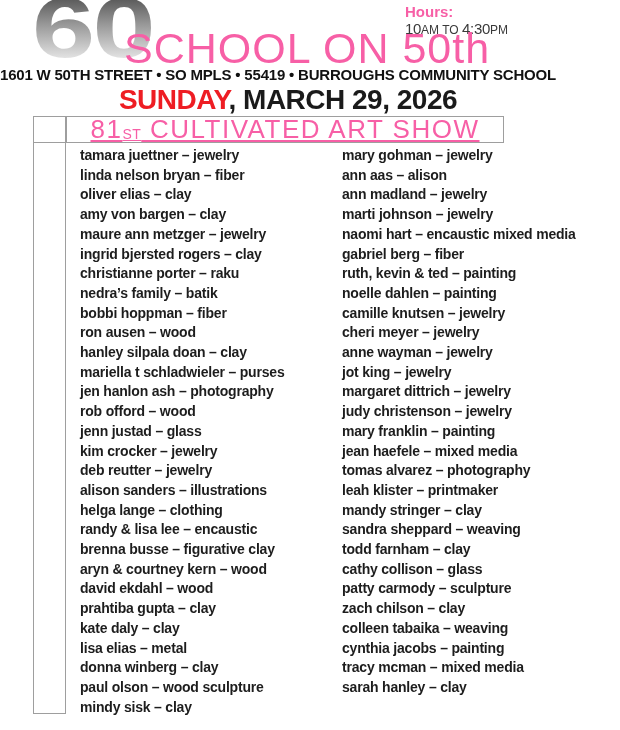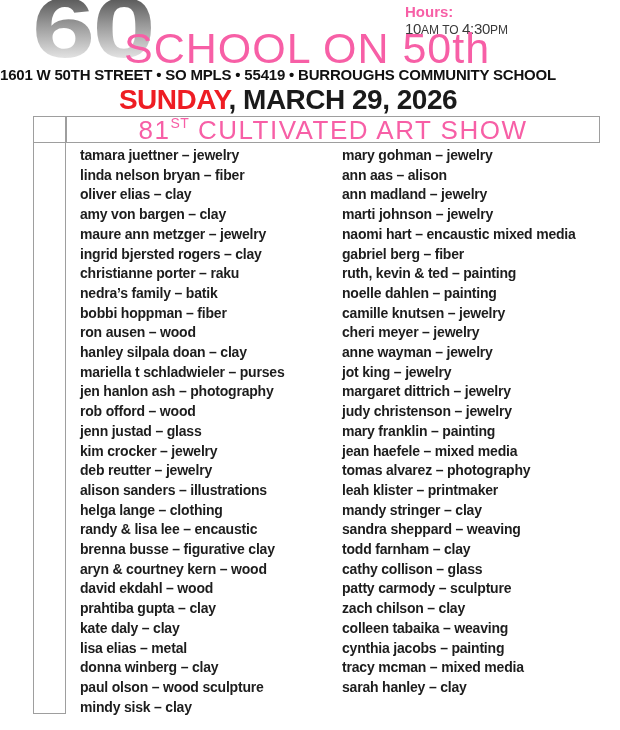--- a/index.html
+++ b/index.html
@@ -29,24 +29,24 @@
   
   #date{position:absolute;left:0;top:84px;width:576px;text-align:center;
         font-size:28px;font-weight:bold;color:#1a1a1a;letter-spacing:-0.5px;white-space:nowrap;}
   #date .red{color:var(--red);}
 
   
   #corner-cell{position:absolute;left:33px;top:116px;width:33px;height:27px;
                border:1px solid var(--border);background:#fff;box-sizing:border-box;}
   #side-cell{position:absolute;left:33px;top:142px;width:33px;height:572px;
              border:1px solid var(--border);background:#fff;box-sizing:border-box;}
-  #banner{position:absolute;left:66px;top:116px;width:534px;height:27px;
+  #banner{position:absolute;left:66px;top:116px;width:438px;height:27px;
           border:1px solid var(--border);box-sizing:border-box;
-          display:flex;align-items:flex-start;justify-content:center;
-          color:var(--pink);font-size:26px;line-height:1;letter-spacing:1.5px;white-space:nowrap;}
+          display:flex;align-items:flex-end;justify-content:center;
+          color:var(--pink);font-size:26px;line-height:1;letter-spacing:1.5px;white-space:nowrap;text-decoration:underline;}
   #banner sup{font-size:14px;letter-spacing:0.5px;vertical-align:top;line-height:1;position:relative;top:-1px;}
 
   
   .artist-col{position:absolute;top:146px;font-size:14px;font-weight:bold;color:#1d1d1d;
               line-height:19.7px;letter-spacing:-0.2px;white-space:nowrap;}
   #col-left{left:80px;}
   #col-right{left:342px;}
 </style>
 </head>
 <body>

